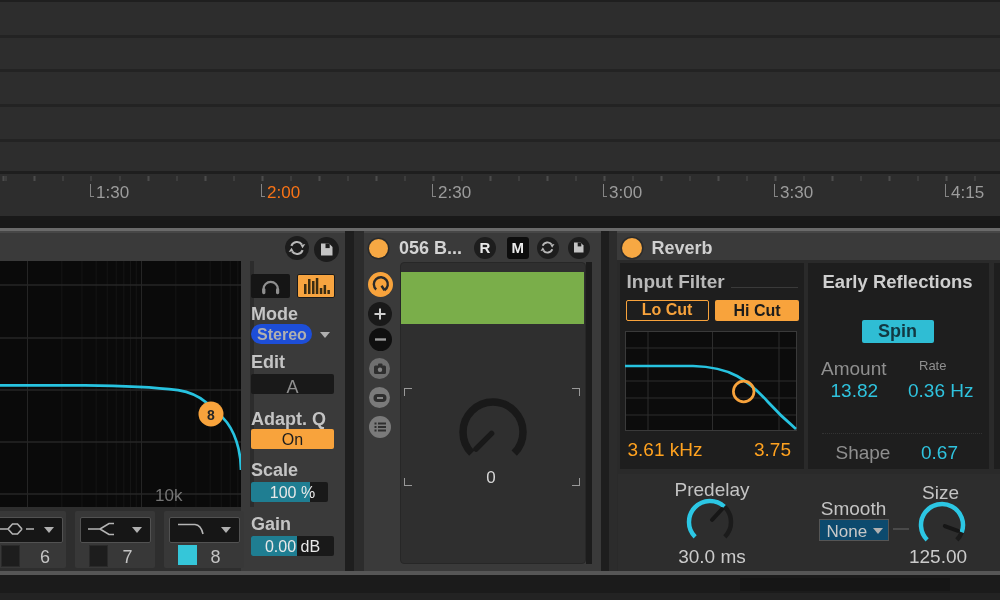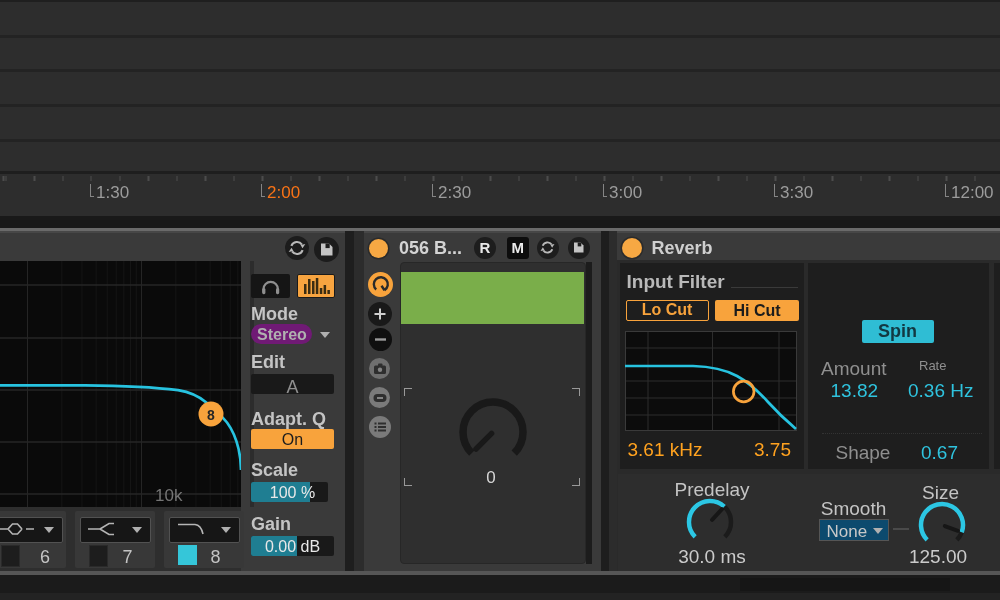--- a/index.html
+++ b/index.html
@@ -31,21 +31,21 @@
     <div class="abs" style="left:96px;top:183px;font-size:17px;color:#9c9c9c;">1:30</div>
     <div class="abs" style="left:261px;top:184px;width:3px;height:12px;border-left:1px solid #858585;border-bottom:1px solid #858585;"></div>
     <div class="abs" style="left:267px;top:183px;font-size:17px;color:#f97316;">2:00</div>
     <div class="abs" style="left:432px;top:184px;width:3px;height:12px;border-left:1px solid #858585;border-bottom:1px solid #858585;"></div>
     <div class="abs" style="left:438px;top:183px;font-size:17px;color:#9c9c9c;">2:30</div>
     <div class="abs" style="left:603px;top:184px;width:3px;height:12px;border-left:1px solid #858585;border-bottom:1px solid #858585;"></div>
     <div class="abs" style="left:609px;top:183px;font-size:17px;color:#9c9c9c;">3:00</div>
     <div class="abs" style="left:774px;top:184px;width:3px;height:12px;border-left:1px solid #858585;border-bottom:1px solid #858585;"></div>
     <div class="abs" style="left:780px;top:183px;font-size:17px;color:#9c9c9c;">3:30</div>
     <div class="abs" style="left:945px;top:184px;width:3px;height:12px;border-left:1px solid #858585;border-bottom:1px solid #858585;"></div>
-    <div class="abs" style="left:951px;top:183px;font-size:17px;color:#9c9c9c;">12:00</div>
+    <div class="abs" style="left:951px;top:183px;font-size:17px;color:#9c9c9c;">4:15</div>
   </div>
 </div>
 
 <div class="abs" style="left:0;top:216px;width:1000px;height:12px;background:#191919;"></div>
 <div class="abs" style="left:0;top:228px;width:1000px;height:3px;background:#6a6a6a;"></div>
 
 <div class="abs" id="devices" style="left:0;top:231px;width:1000px;height:340px;background:#232323;">
 
   <div class="abs" id="eq" style="left:0;top:0;width:345px;height:340px;background:#3a3a3a;">
     <div class="abs" style="left:0;top:0;width:345px;height:2px;background:#474747;"></div>
@@ -116,21 +116,21 @@
               <rect x="10" y="4" width="2.5" height="15"></rect>
           <rect x="14" y="6" width="2.5" height="13"></rect>
               <rect x="17.8" y="3" width="2.5" height="16"></rect>
           <rect x="21.8" y="13" width="2.5" height="6"></rect>
               <rect x="25.6" y="10" width="2.5" height="9"></rect>
           <rect x="29.4" y="15" width="2.5" height="4"></rect>
         </g>
       </svg>
     </div>
     <div class="lbl" style="left:251px;top:74px;">Mode</div>
-    <div class="box" style="left:251px;top:93px;width:61px;height:20px;background:#701a75;border-radius:10px;">
+    <div class="box" style="left:251px;top:93px;width:61px;height:20px;background:#1d4ed8;border-radius:10px;">
       <span style="position:absolute;left:6px;top:2px;font-size:16px;color:#b0b0b0;font-weight:700;">Stereo</span>
       <span class="tri" style="left:69px;top:8px;"></span>
     </div>
     <div class="lbl" style="left:251px;top:122px;">Edit</div>
     <div class="box" style="left:251px;top:143px;width:83px;height:20px;background:#191919;">
       <span style="position:absolute;left:0;top:3px;width:83px;text-align:center;font-size:18px;color:#8f8f8f;">A</span>
     </div>
     <div class="lbl" style="left:251px;top:179px;">Adapt. Q</div>
     <div class="box" style="left:251px;top:198px;width:83px;height:20px;background:#f8a33c;">
       <span style="position:absolute;left:0;top:2px;width:83px;text-align:center;font-size:16px;color:#1d1d1d;font-weight:400;">On</span>
@@ -293,20 +293,21 @@
       </g>
       <rect x="0.5" y="0.5" width="171" height="99" fill="none" stroke="#3a3a3a" stroke-width="1"></rect>
       <path d="M0,35 H68 C88,35.5 100,38.5 112,45 C124,51.5 133,60 143,71 C152,81 161,89.5 171,98" fill="none" stroke="#27c3e0" stroke-width="2.7"></path>
       <circle cx="118.7" cy="60.5" r="10.3" fill="none" stroke="#f8a33c" stroke-width="2.7"></circle>
     </svg>
     <div class="abs" style="left:10.5px;top:208px;font-size:19px;color:#ffa21f;">3.61 kHz</div>
     <div class="abs" style="left:135px;top:208px;width:39px;text-align:right;font-size:19px;color:#ffa21f;">3.75</div>
 
     <div class="abs" style="left:191px;top:32px;width:181px;height:206px;background:#1e1e1e;"></div>
     <div class="abs" style="left:377px;top:32px;width:6px;height:206px;background:#1e1e1e;"></div>
+    <div class="lbl" style="left:205.5px;top:42px;font-size:18.5px;color:#cfcfcf;">Early Reflections</div>
     <div class="abs" style="left:244.5px;top:89px;width:72px;height:23px;background:#2fbdd4;border-radius:2px;text-align:center;">
       <span style="font-size:18px;color:#123842;font-weight:700;line-height:23px;">Spin</span>
     </div>
     <div class="abs" style="left:204px;top:126.5px;font-size:19px;color:#8f8f8f;">Amount</div>
     <div class="abs" style="left:302px;top:126.5px;font-size:13px;color:#8f8f8f;">Rate</div>
     <div class="abs" style="left:213.5px;top:148.5px;font-size:19px;color:#2fc3de;">13.82</div>
     <div class="abs" style="left:291px;top:148.5px;font-size:19px;color:#2fc3de;">0.36 Hz</div>
     <div class="abs" style="left:205px;top:202px;width:160px;height:1px;border-top:1px dotted #333;"></div>
     <div class="abs" style="left:210.5px;top:211px;font-size:19px;color:#8f8f8f;margin-left:8px;">Shape</div>
     <div class="abs" style="left:304px;top:211px;font-size:19px;color:#2fc3de;">0.67</div>

